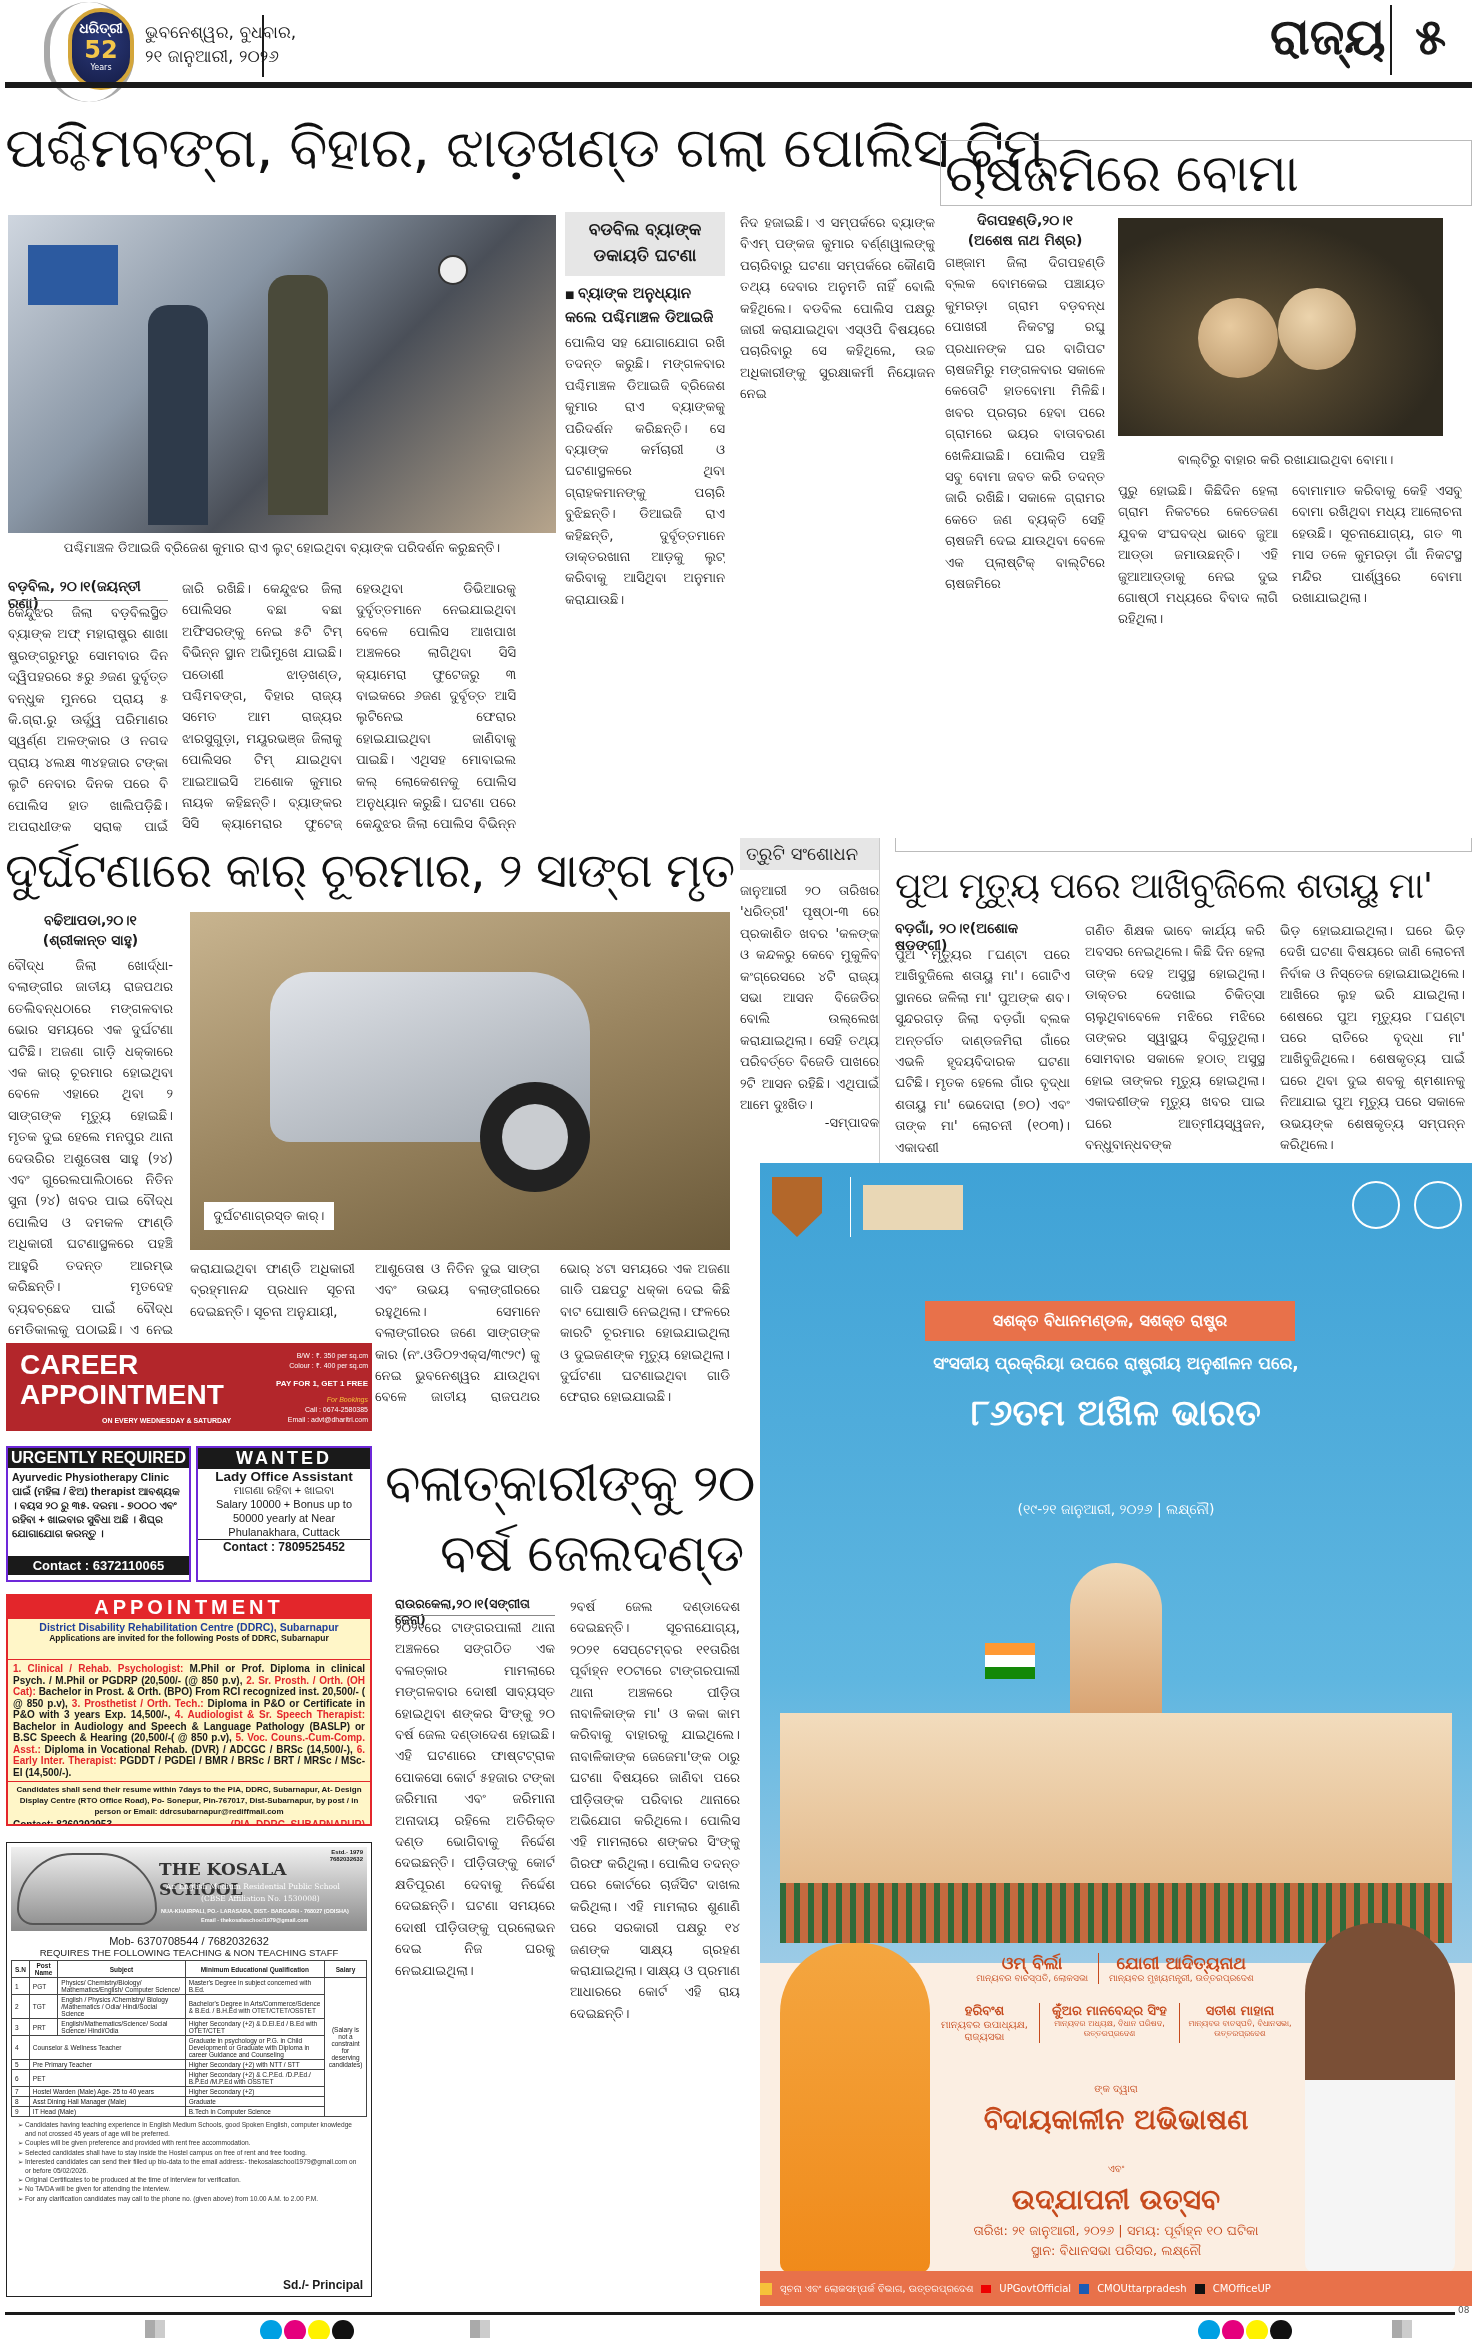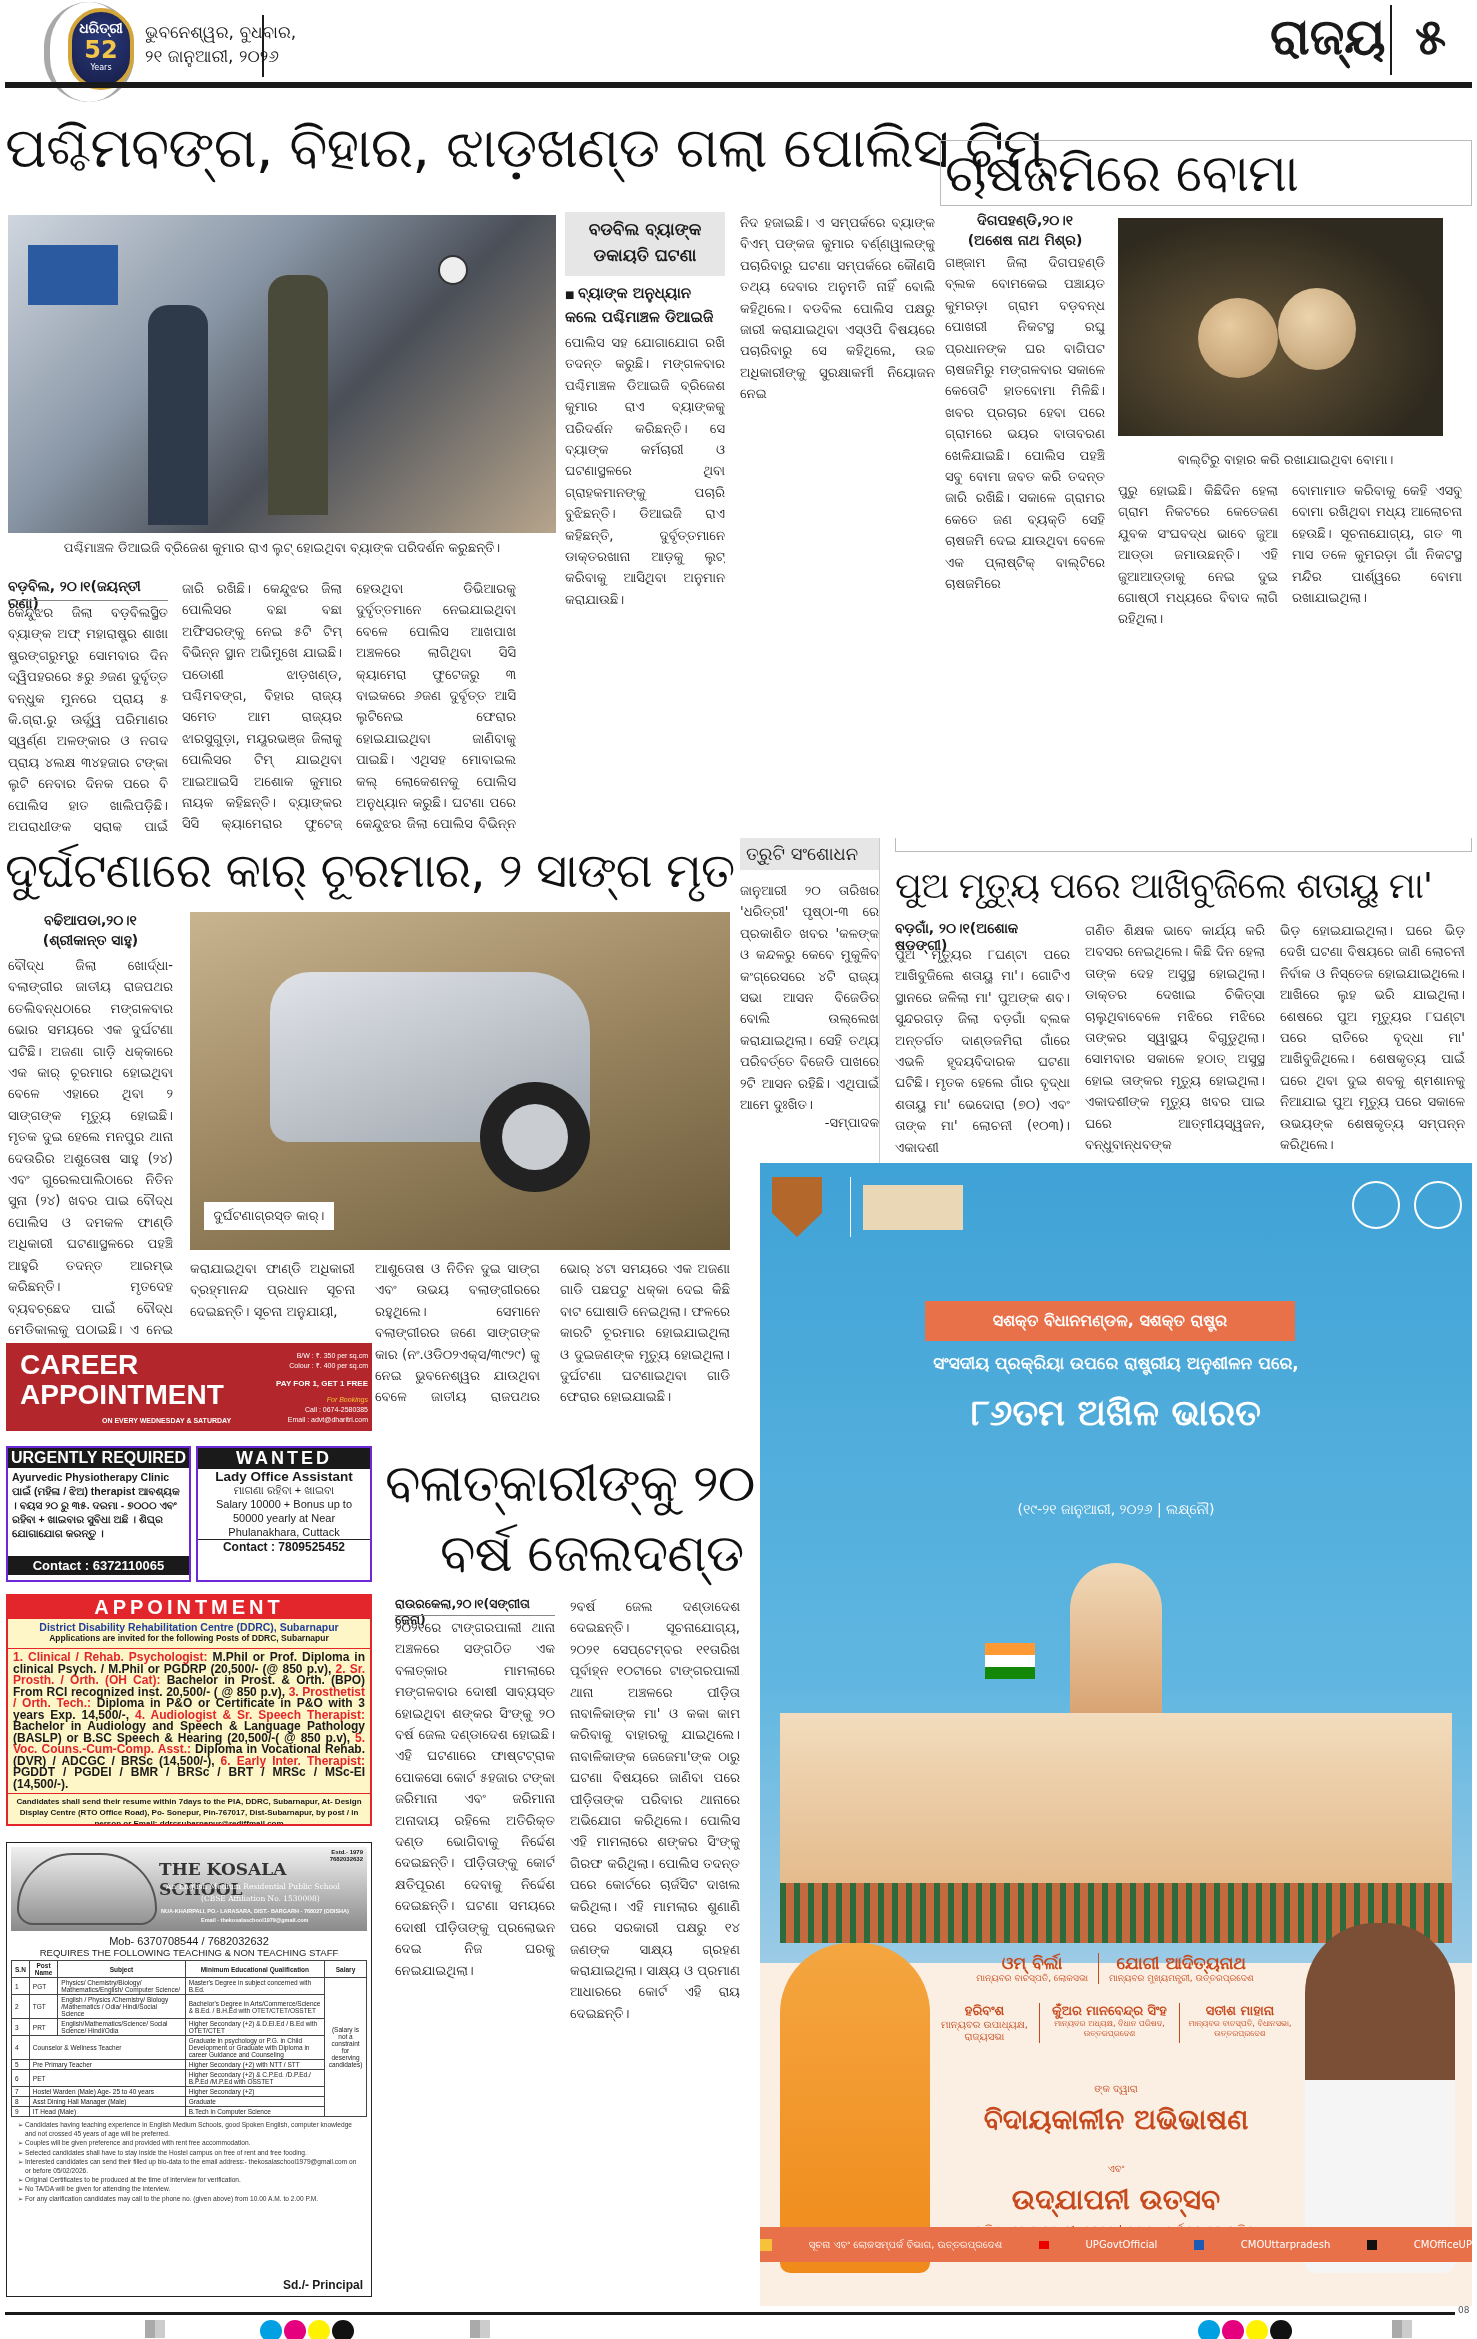--- a/index.html
+++ b/index.html
@@ -130,21 +130,21 @@
   <div style="font-weight:bold;font-size:13.5px;">Lady Office Assistant</div>
   <div style="font-size:11px;">ମାଗଣା ରହିବା + ଖାଇବା</div>
   <div style="font-size:11px;line-height:14px;padding:0 3px;">Salary 10000 + Bonus up to 50000 yearly at Near Phulanakhara, Cuttack</div>
   <div style="font-weight:bold;font-size:12px;border-top:1px solid #222;">Contact : 7809525452</div>
 </div>
 
 <div class="abs" style="left:6px;top:1594px;width:366px;height:232px;border:2px solid #e3262b;background:#fff6c8;font-family:'Liberation Sans',sans-serif;overflow:hidden;">
   <div style="background:#e3262b;color:#fff;font-weight:bold;font-size:20px;text-align:center;letter-spacing:4px;">APPOINTMENT</div>
   <div style="color:#1f3f9a;font-weight:bold;font-size:10.5px;text-align:center;margin-top:2px;">District Disability Rehabilitation Centre (DDRC), Subarnapur</div>
   <div style="font-weight:bold;font-size:8.5px;text-align:center;">Applications are invited for the following Posts of DDRC, Subarnapur</div>
-  <div style="font-size:12px;line-height:11.5px;padding:3px 5px;text-align:justify;border-top:1px solid #e3262b;margin-top:5px;font-weight:bold;">
+  <div style="font-size:10px;line-height:11.5px;padding:3px 5px;text-align:justify;border-top:1px solid #e3262b;margin-top:16px;font-weight:bold;">
     <span><span style="color:#e3262b;">1. Clinical / Rehab. Psychologist:</span><span> M.Phil or Prof. Diploma in clinical Psych. / M.Phil or PGDRP (20,500/- (@ 850 p.v),</span></span>
     <span><span style="color:#e3262b;"> 2. Sr. Prosth. / Orth. (OH Cat):</span><span> Bachelor in Prost. &amp; Orth. (BPO) From RCI recognized inst. 20,500/- ( @ 850 p.v),</span></span>
     <span><span style="color:#e3262b;"> 3. Prosthetist / Orth. Tech.:</span><span> Diploma in P&amp;O or Certificate in P&amp;O with 3 years Exp. 14,500/-,</span></span>
     <span><span style="color:#e3262b;"> 4. Audiologist &amp; Sr. Speech Therapist:</span><span> Bachelor in Audiology and Speech &amp; Language Pathology (BASLP) or B.SC Speech &amp; Hearing (20,500/-( @ 850 p.v),</span></span>
     <span><span style="color:#e3262b;"> 5. Voc. Couns.-Cum-Comp. Asst.:</span><span> Diploma in Vocational Rehab. (DVR) / ADCGC / BRSc (14,500/-),</span></span>
     <span><span style="color:#e3262b;"> 6. Early Inter. Therapist:</span><span> PGDDT / PGDEI / BMR / BRSc / BRT / MRSc / MSc-EI (14,500/-).</span></span>
   </div>
   <div style="font-size:8px;line-height:11px;text-align:center;font-weight:bold;border-top:1px solid #e3262b;padding:2px 4px;">Candidates shall send their resume within 7days to the PIA, DDRC, Subarnapur, At- Design Display Centre (RTO Office Road), Po- Sonepur, Pin-767017, Dist-Subarnapur, by post / in person or Email: ddrcsubarnapur@rediffmail.com</div>
   <div style="display:flex;justify-content:space-between;padding:0 5px;font-size:10px;font-weight:bold;">
     <span>Contact: 8260292953</span>
@@ -296,21 +296,21 @@
     </div>
   </div>
 
   <div class="abs" style="left:0;top:920px;width:712px;text-align:center;color:#c64a1d;font-size:10px;">ଙ୍କ ଦ୍ୱାରା</div>
   <div class="abs" style="left:0;top:940px;width:712px;text-align:center;color:#c64a1d;font-weight:bold;font-size:28px;">ବିଦାୟକାଳୀନ ଅଭିଭାଷଣ</div>
   <div class="abs" style="left:0;top:1000px;width:712px;text-align:center;color:#c64a1d;font-size:10px;">ଏବଂ</div>
   <div class="abs" style="left:0;top:1020px;width:712px;text-align:center;color:#c64a1d;font-weight:bold;font-size:28px;">ଉଦ୍‌ଯାପନୀ ଉତ୍ସବ</div>
   <div class="abs" style="left:0;top:1060px;width:712px;text-align:center;color:#c64a1d;font-size:13px;">ତାରିଖ: ୨୧ ଜାନୁଆରୀ, ୨୦୨୬ | ସମୟ: ପୂର୍ବାହ୍ନ ୧୦ ଘଟିକା</div>
   <div class="abs" style="left:0;top:1080px;width:712px;text-align:center;color:#c64a1d;font-size:13px;">ସ୍ଥାନ: ବିଧାନସଭା ପରିସର, ଲକ୍ଷ୍ନୌ</div>
 
-  <div class="abs" style="left:0;top:1064px;width:712px;height:35px;background:#e8714a;color:#fff;font-size:10px;display:flex;align-items:center;justify-content:space-between;gap:8px;">
+  <div class="abs" style="left:0;top:1108px;width:712px;height:35px;background:#e8714a;color:#fff;font-size:10px;display:flex;align-items:center;justify-content:flex-start;gap:8px;">
     <span style="display:inline-block;width:12px;height:12px;background:#f6c23a;"></span>
     <span>ସୂଚନା ଏବଂ ଲୋକସମ୍ପର୍କ ବିଭାଗ, ଉତ୍ତରପ୍ରଦେଶ</span>
     <span style="display:inline-block;width:10px;height:8px;background:#e00;"></span>
     <span>UPGovtOfficial</span>
     <span style="display:inline-block;width:10px;height:10px;background:#1c5bb5;"></span>
     <span>CMOUttarpradesh</span>
     <span style="display:inline-block;width:10px;height:10px;background:#111;"></span>
     <span>CMOfficeUP</span>
   </div>
 </div>

